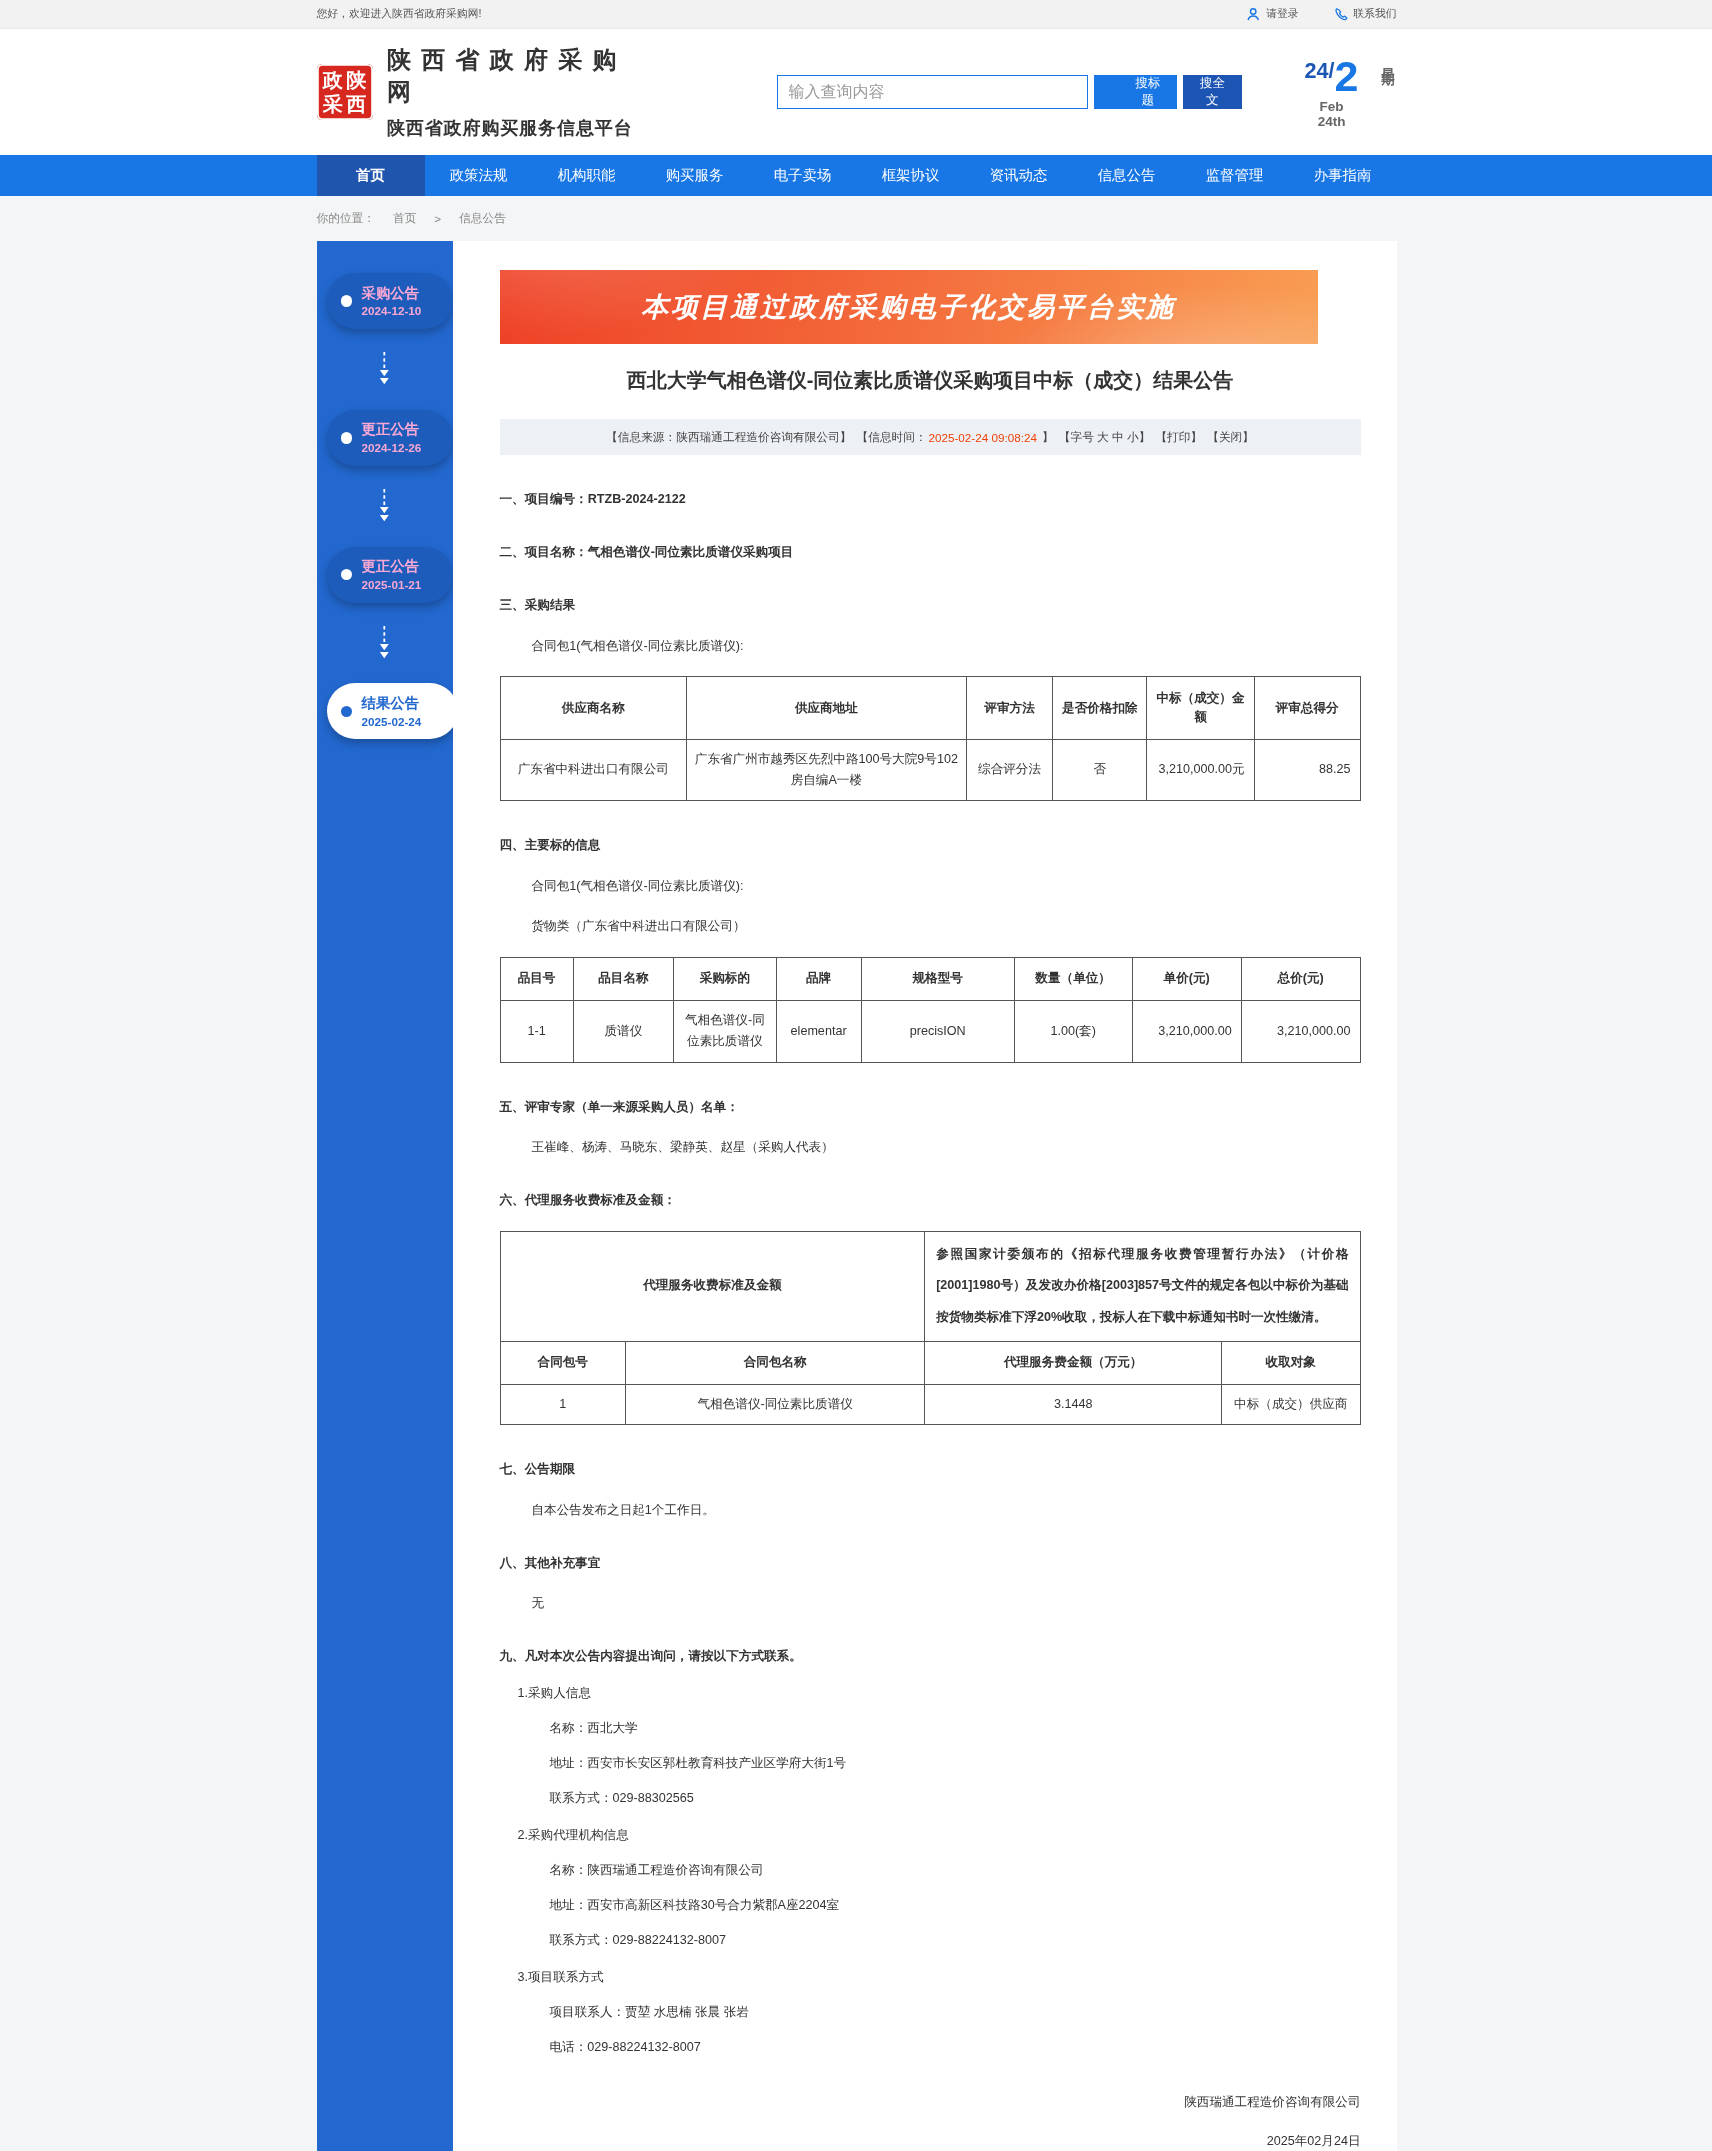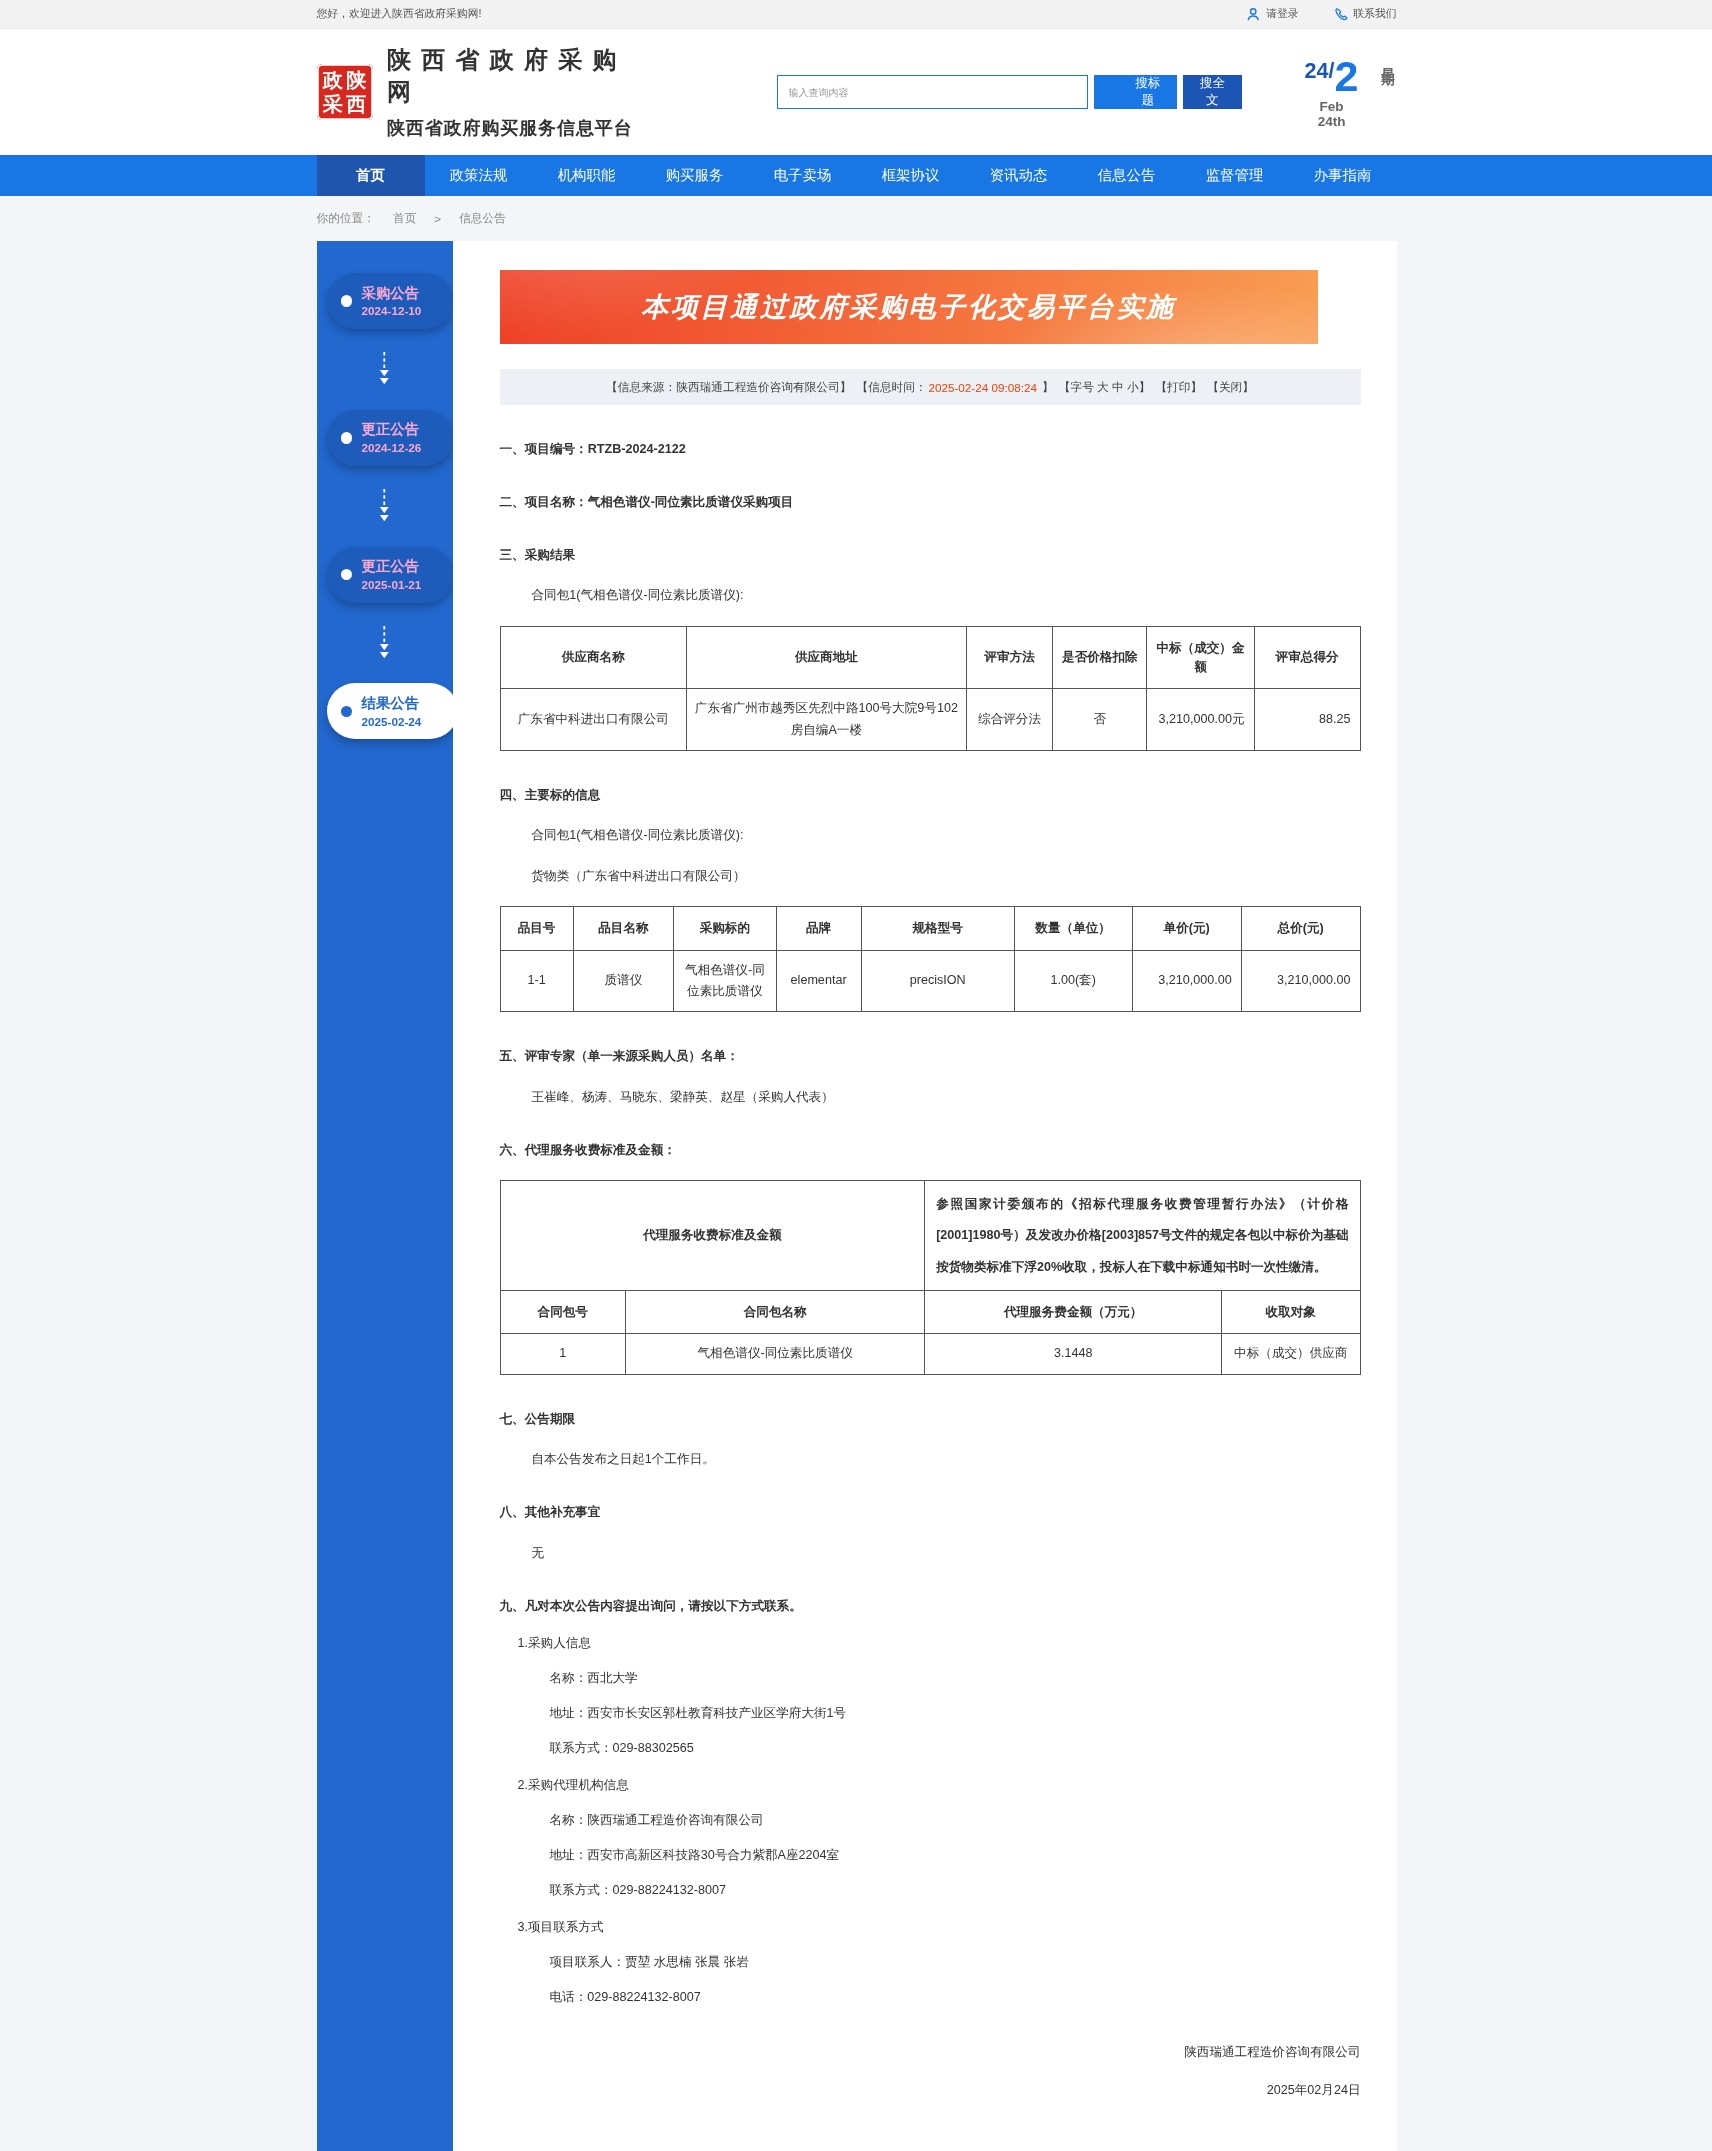--- a/index.html
+++ b/index.html
@@ -27,21 +27,21 @@
     box-shadow: inset 0 0 0 1.8px #fff, inset 0 0 0 3.6px #d6281e;
     padding: 4.5px; flex: none;
   }
   .logo-seal span { color: #fff; font-weight: bold; font-size: 20px; line-height: 1; }
   .site-titles { margin-left: 14.4px; }
   .site-name { font-size: 24px; font-weight: bold; color: #333; letter-spacing: 1.8px; }
   .site-sub { font-size: 18px; font-weight: bold; color: #333; margin-top: 7.2px; letter-spacing: 0.9px; }
   .search-area { margin-left: 140px; display: flex; align-items: center; }
   .search-input {
     width: 335px; height: 34px; border: 1.8px solid #1877e5; outline: none;
-    font-size: 10px; padding: 0 10.8px; color: #333; background: #fff;
+    font-size: 16px; padding: 0 10.8px; color: #333; background: #fff;
   }
   .search-input::placeholder { color: #999; }
   .search-btn {
     height: 34px; padding: 0 11.7px; border: none; color: #fff; font-size: 12.6px;
     cursor: pointer; margin-left: 6.3px;
   }
   .btn-title { background: #1877e5; padding-left: 36px; }
   .btn-fulltext { background: #1c55b4; }
   .date-block { margin-left: 63px; display: flex; align-items: flex-start; }
   .date-nums { text-align: center; }
@@ -241,20 +241,21 @@
           <div class="tl-title">结果公告</div>
           <div class="tl-date">2025-02-24</div>
         </span>
       </div>
     </div>
 
     <div class="content">
 
       <div class="banner">本项目通过政府采购电子化交易平台实施</div>
 
+      <div class="art-title">西北大学气相色谱仪-同位素比质谱仪采购项目中标（成交）结果公告</div>
 
       <div class="meta-bar">
         <span>【信息来源：陕西瑞通工程造价咨询有限公司】 </span>
         <span>【信息时间：</span>
         <span class="red">2025-02-24 09:08:24</span>
         <span> 】 </span>
         <span class="meta-ctrl">【字号 大 中 小】 </span>
         <span class="meta-ctrl">【打印】 </span>
         <span class="meta-ctrl">【关闭】</span>
       </div>

